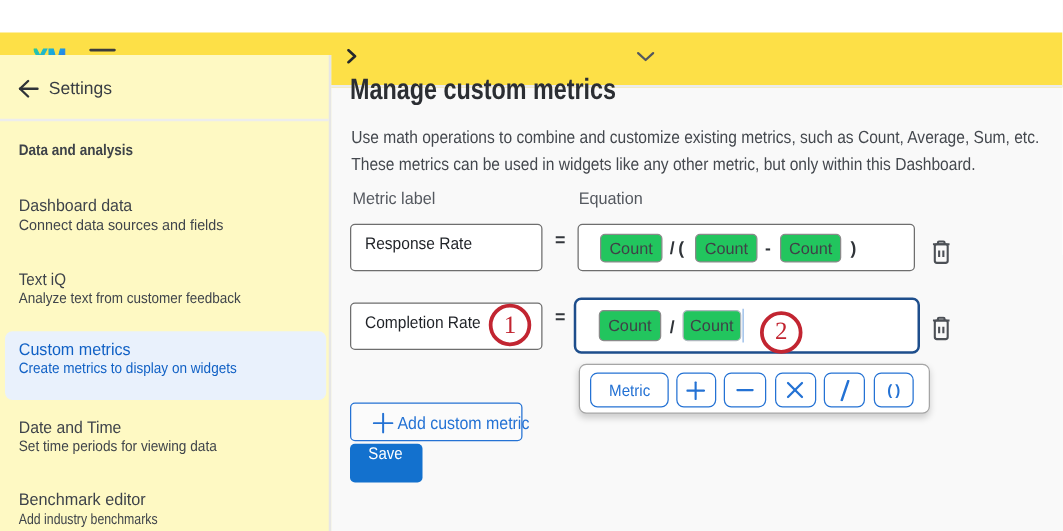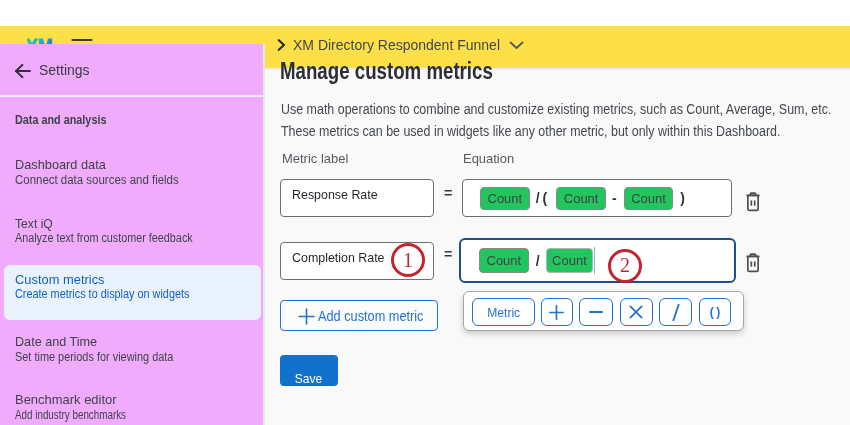--- a/index.html
+++ b/index.html
@@ -2,21 +2,21 @@
 <html><head>
 <meta charset="utf-8">
 <style>
   * { margin:0; padding:0; box-sizing:border-box; }
   html,body { width:850px; height:425px; }
   body { font-family:"Liberation Sans", sans-serif; position:relative; background:#fff; overflow:hidden; }
   .abs { position:absolute; }
   
   #topbar { position:absolute; left:0; top:0; width:850px; height:44px; background:#fde047; border-bottom:2px solid #ececec;margin-top:26px; }
   
-  #sidebar { position:absolute; left:0; top:44px; width:265px; height:381px; background:#f0abfc; border-right:2px solid #e6e6e6; }
+  #sidebar { position:absolute; left:0; top:44px; width:265px; height:381px; background:#fef9c3; border-right:2px solid #e6e6e6; }
   
   #main { position:absolute; left:265px; top:44px; width:585px; height:381px; background:#f9f9f9; }
 </style>
 </head>
 <body>
 <div id="main"></div>
 
 <div id="topbar">
   <svg class="abs" style="left:27px; top:11px;" width="26" height="19" viewBox="0 0 26 19">
     <defs>
@@ -33,21 +33,20 @@
   <svg class="abs" style="left:71px; top:12px;" width="22" height="15" viewBox="0 0 22 15">
     <g stroke="#3c3c3c" stroke-width="2.2" stroke-linecap="round">
       <line x1="1.5" y1="2" x2="20.5" y2="2"></line>
       <line x1="1.5" y1="7.3" x2="20.5" y2="7.3"></line>
       <line x1="1.5" y1="12.6" x2="20.5" y2="12.6"></line>
     </g>
   </svg>
   <svg class="abs" style="left:277px; top:13px;" width="9" height="12" viewBox="0 0 9 12">
     <path d="M1.8 1.2 L7 6 L1.8 10.8" fill="none" stroke="#24272c" stroke-width="2.1" stroke-linecap="round" stroke-linejoin="round"></path>
   </svg>
-  <div class="abs" style="left:293px; top:12.3px; font-size:14px; line-height:15px; color:#42464b;">XM Directory Respondent Funnel</div>
   <svg class="abs" style="left:509px; top:15px;" width="15" height="9" viewBox="0 0 15 9">
     <path d="M1.5 1.5 L7.5 7 L13.5 1.5" fill="none" stroke="#54585e" stroke-width="1.8" stroke-linecap="round" stroke-linejoin="round"></path>
   </svg>
 </div>
 
 <div id="sidebar">
   <div class="abs" style="left:4px; top:220.5px; width:257px; height:55px; background:#e9f1fc; border-radius:6px;"></div>
   <svg class="abs" style="left:14px; top:19px;" width="18" height="16" viewBox="0 0 18 16">
     <g stroke="#2f3338" stroke-width="1.9" stroke-linecap="round" stroke-linejoin="round" fill="none">
       <line x1="2" y1="8" x2="16" y2="8"></line>
@@ -153,31 +152,31 @@
 </div>
 <div class="abs pbtn" style="left:659.2px; top:298px; width:33px;">
   <svg width="8" height="17" viewBox="0 0 8 17">
       <line x1="6.6" y1="0.8" x2="1.4" y2="16.2" stroke="#2472d4" stroke-width="1.9" stroke-linecap="round"></line>
     </svg>
 </div>
 <div class="abs pbtn" style="left:698.8px; top:298px; width:32.5px; font-size:12px; font-weight:bold; letter-spacing:2.5px;">
     <span style="margin-left:2.5px;">()</span>
   </div>
 
-<div class="abs" style="left:279.5px; top:300px; width:158px; height:31px; background:#fbfbfb; border:1px solid #2472d4; border-radius:4px;">
+<div class="abs" style="left:279.5px; top:322px; width:138px; height:31px; background:#fbfbfb; border:1px solid #2472d4; border-radius:4px;">
   <svg class="abs" style="left:17px; top:6.5px;" width="17" height="17" viewBox="0 0 16 16">
       <g stroke="#2472d4" stroke-width="1.5" stroke-linecap="round">
         <line x1="8" y1="1" x2="8" y2="15"></line>
         <line x1="1" y1="8" x2="15" y2="8"></line>
       </g>
     </svg>
   <span class="abs" style="left:37px; top:8px; font-size:14px; line-height:15px; color:#2472d4; transform:scaleX(0.91); transform-origin:left top; white-space:nowrap;">Add custom metric</span>
 </div>
 
-<div class="abs" style="left:279.5px; top:355px; width:58px; height:31px; background:#1371ce; border-radius:4px; display:flex; align-items:flex-end; justify-content:center; font-size:13.5px; color:#fff;">
+<div class="abs" style="left:279.5px; top:355px; width:58px; height:31px; background:#1371ce; border-radius:4px; display:flex; align-items:flex-start; justify-content:center; font-size:13.5px; color:#fff;">
     <span style="display:inline-block; transform:scaleX(0.89); white-space:nowrap;">Save</span>
   </div>
 
 <style>
   .chip { display:inline-flex; align-items:center; height:23px; padding:0 6.5px; background:#22c55e; border:1px solid #8a8a8a; border-radius:4px; font-size:13px; color:#3f4247; }
   .chip2 { height:25px; }
   .op { font-size:14px; font-weight:bold; color:#2f3338; }
   .pbtn { height:28px; border:1px solid #2472d4; border-radius:6px; background:#fff; color:#2472d4; display:flex; align-items:center; justify-content:center; }
   .circ { position:absolute; width:34px; height:34px; border:3.3px solid #c22531; border-radius:50%; background:transparent; display:flex; align-items:center; justify-content:center; font-family:"Liberation Serif", serif; font-size:20px; color:#c22531; z-index:5; }
 </style>

